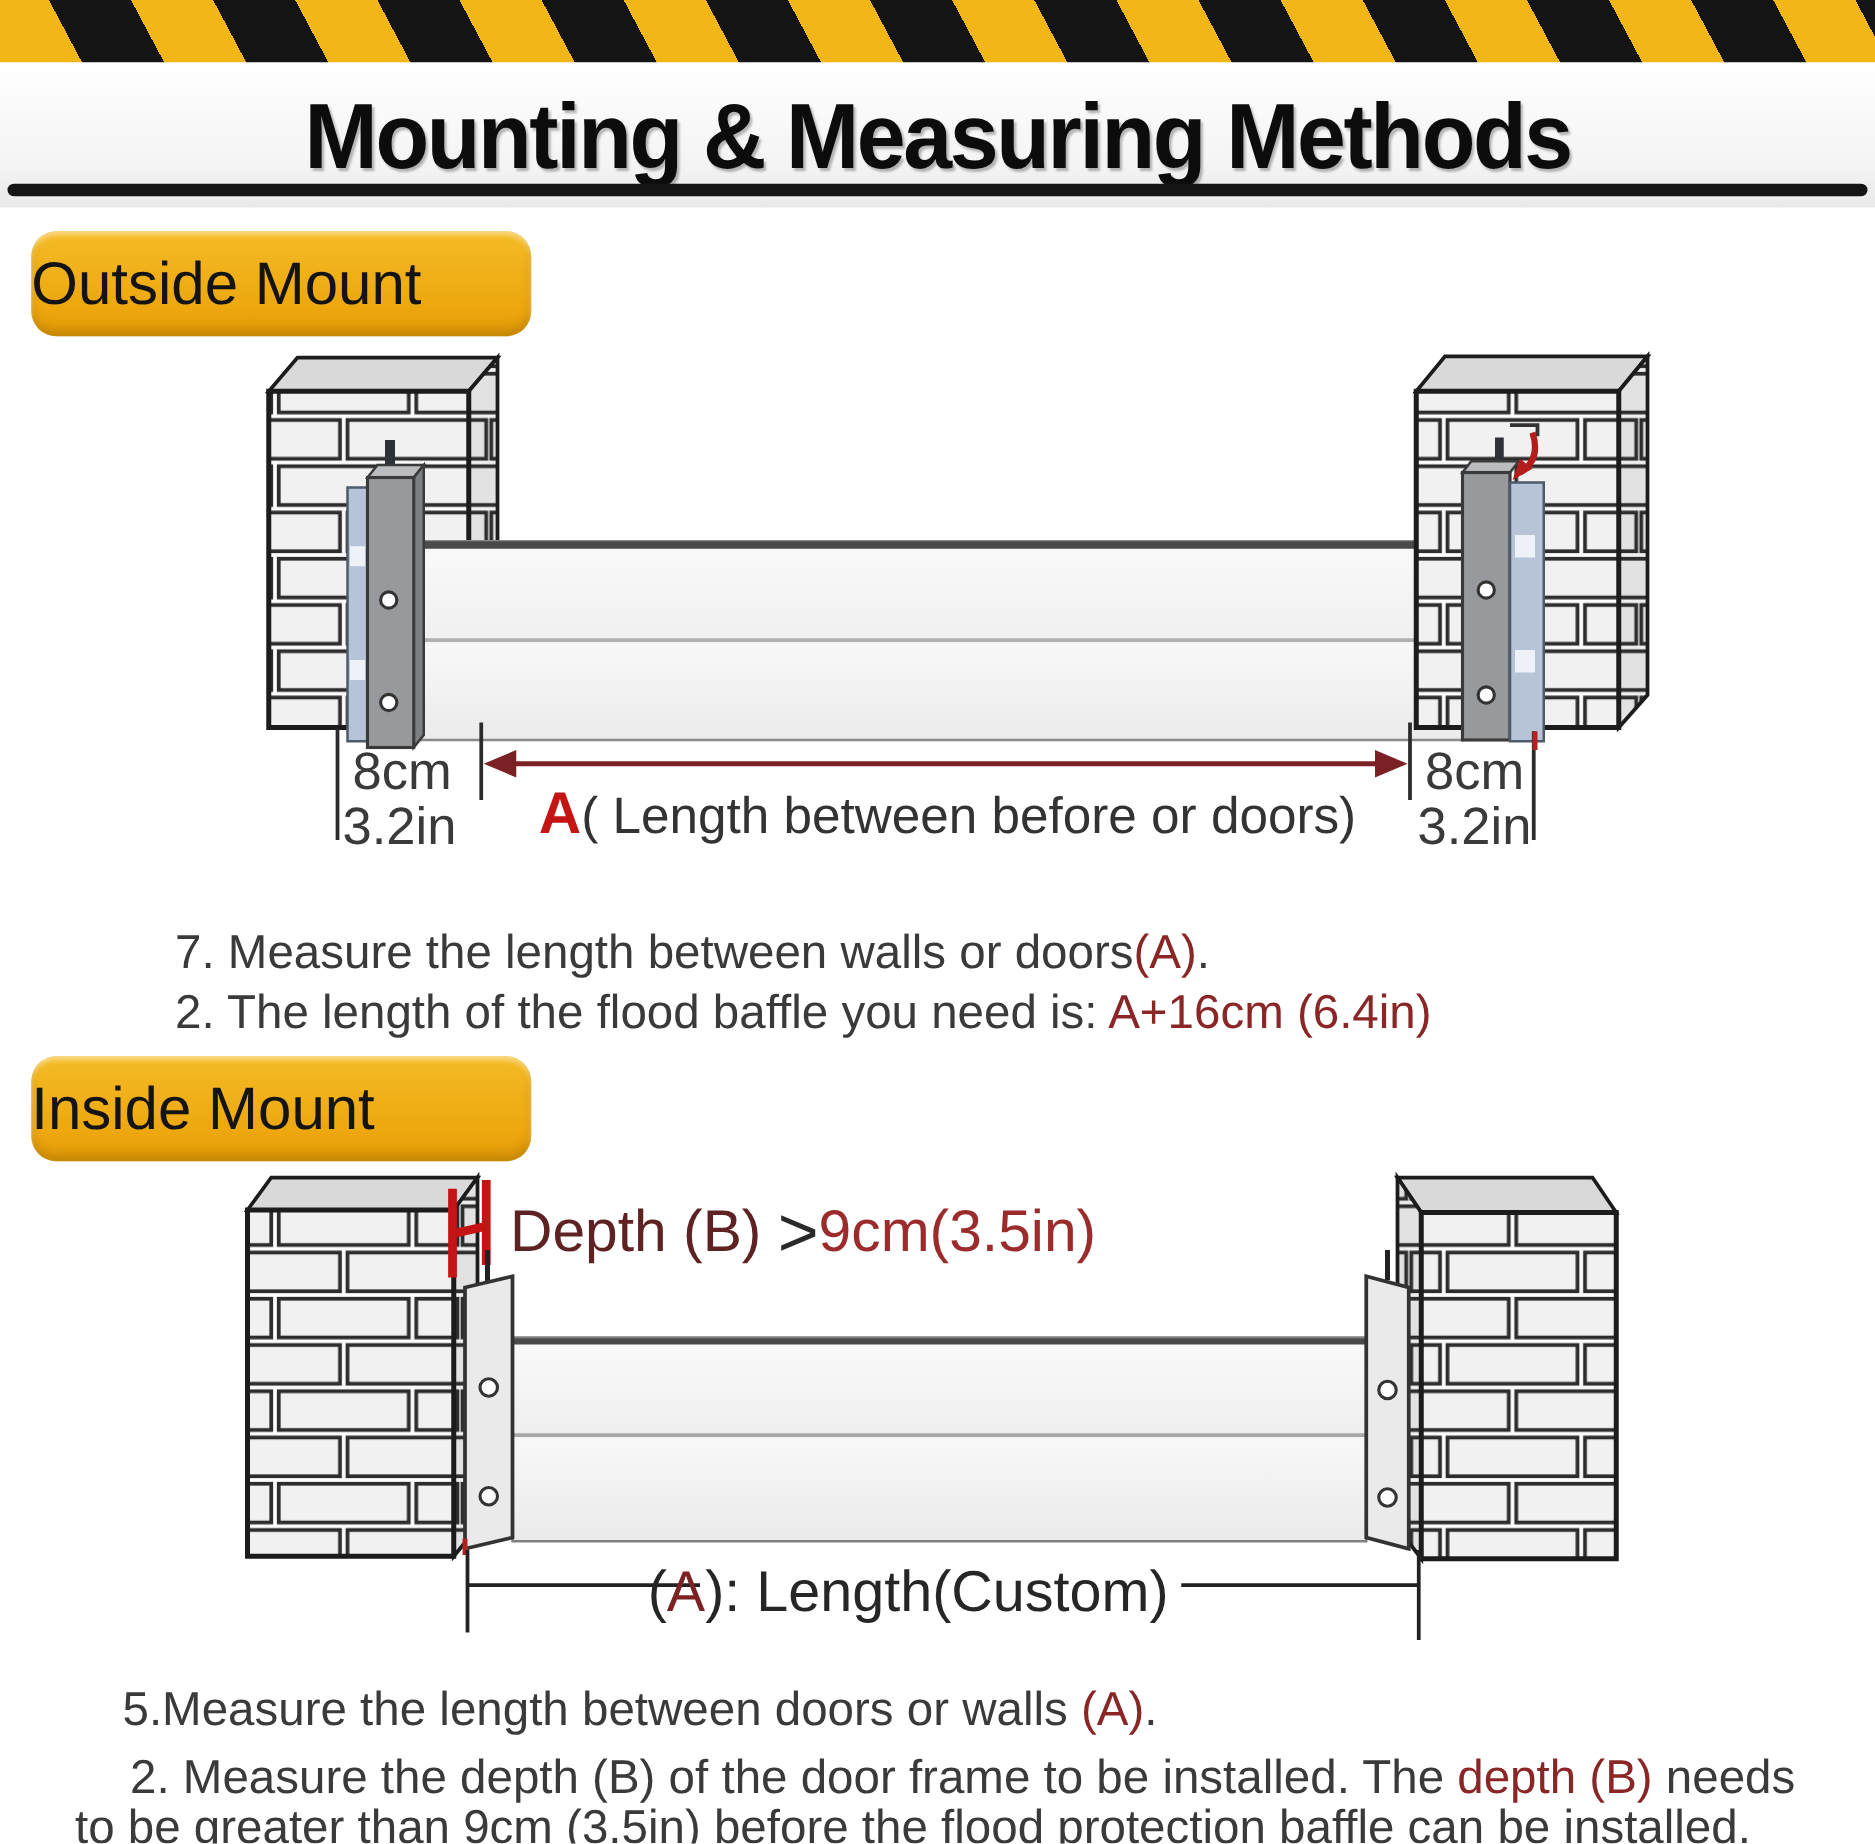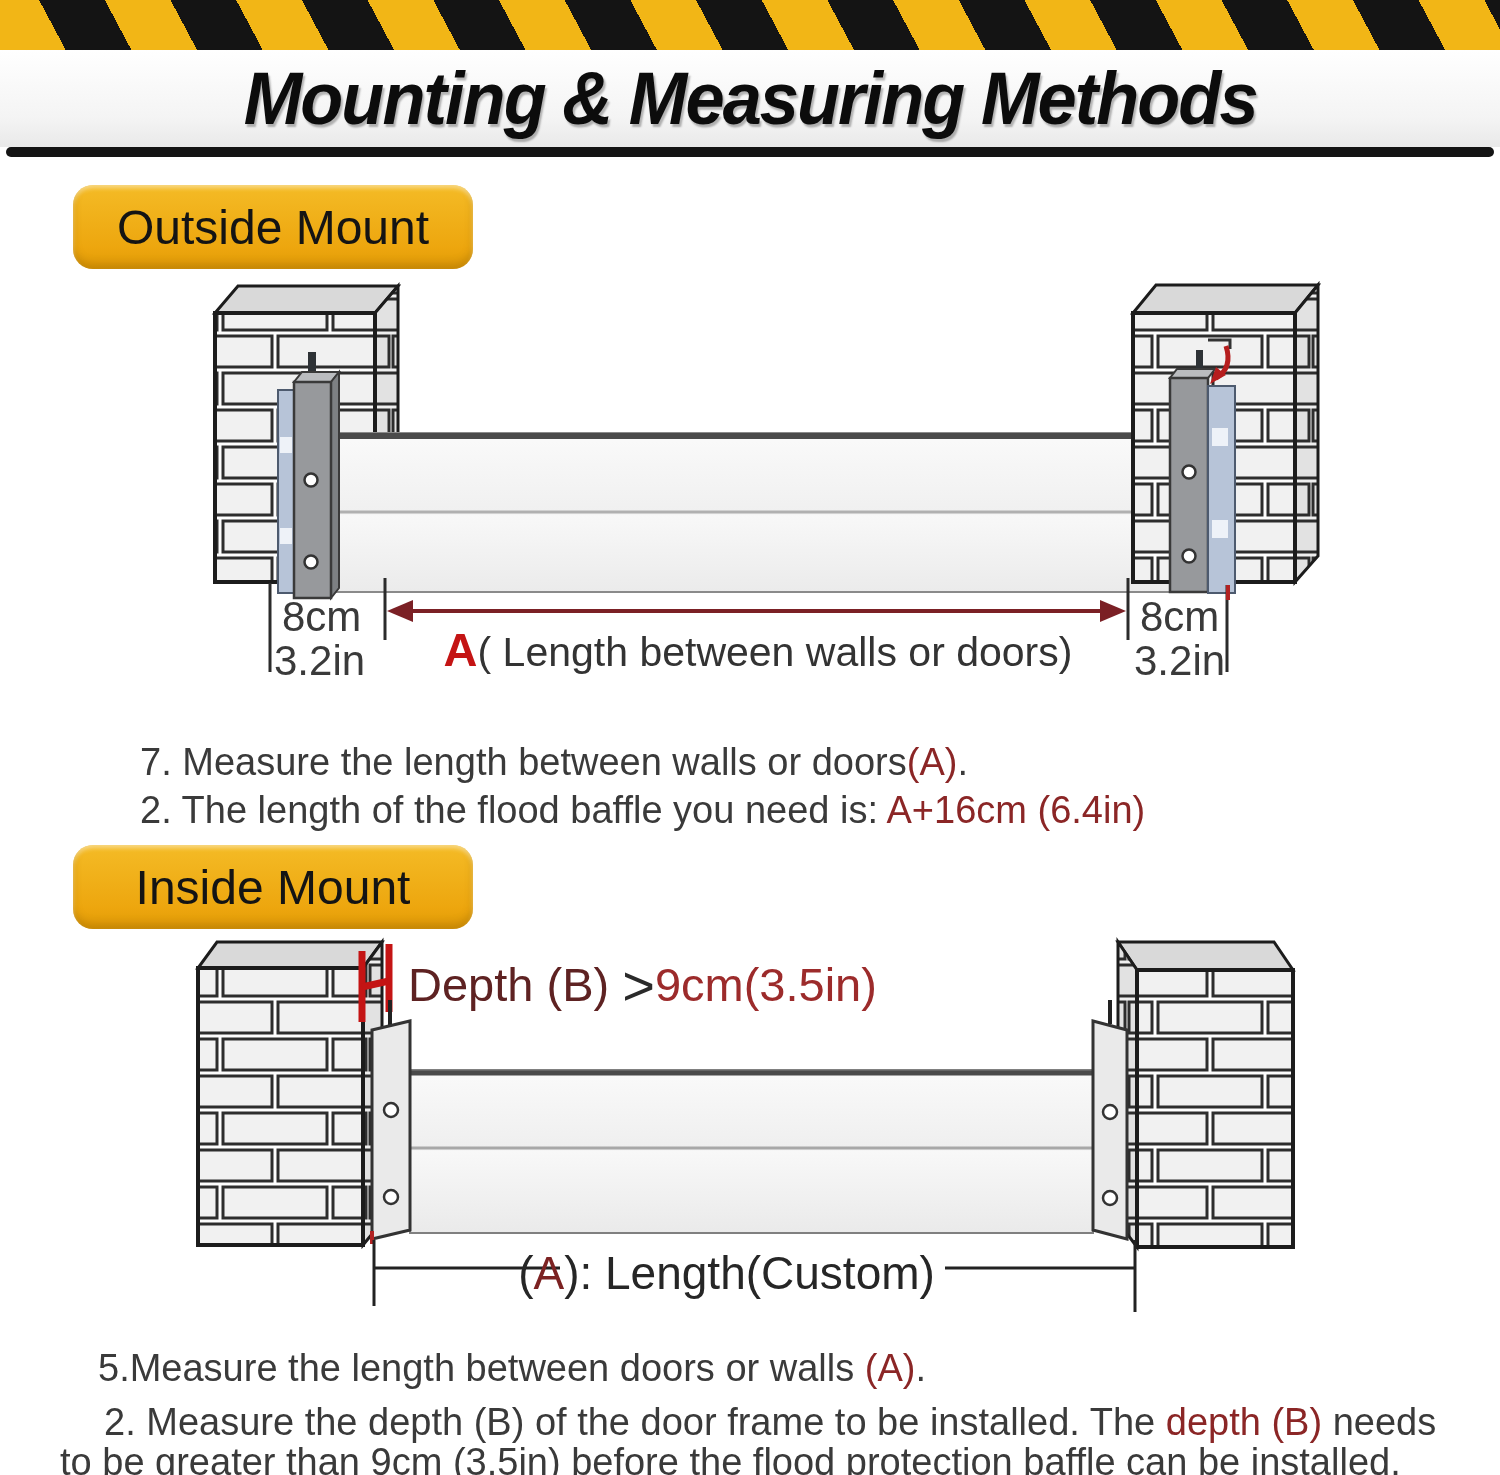--- a/index.html
+++ b/index.html
@@ -1,31 +1,31 @@
 <!DOCTYPE html>
 <html><head>
 <meta charset="utf-8">
 <style>
   html,body{margin:0;padding:0;background:#ffffff;}
   #canvas{position:relative;width:1500px;height:1475px;background:#ffffff;overflow:hidden;
           font-family:"Liberation Sans", sans-serif;color:#333;}
   
   .stripes{position:absolute;top:0;left:0;width:1500px;height:50px;
            background:repeating-linear-gradient(62deg,#f2b616 0 58px,#141414 58px 116px);}
-  .titleband{position:absolute;top:50px;left:0;width:1500px;height:97px;
+  .titleband{position:absolute;top:50px;left:0;width:1500px;height:116px;
              background:linear-gradient(180deg,#ffffff 0%,#f4f4f4 70%,#e9e9e9 100%);
-             display:flex;align-items:center;justify-content:center;font-style:italic;}
+             display:flex;align-items:center;justify-content:center;}
   .titleband h1{margin:0;font-size:74px;font-weight:bold;letter-spacing:-2px;color:#0c0c0c;
                 transform:scaleX(.95);text-shadow:2px 3px 2px rgba(0,0,0,.28);white-space:nowrap;}
   .blackbar{position:absolute;top:147px;left:6px;width:1488px;height:10px;background:#141414;border-radius:5px;}
   
   .badge{position:absolute;left:25px;width:400px;height:84px;border-radius:20px;
          background:linear-gradient(180deg,#f4bb26 0%,#edA60e 75%,#e09a06 100%);
          box-shadow:inset 0 -5px 8px rgba(130,85,0,.30), inset 0 3px 4px rgba(255,235,180,.7);
-         display:flex;align-items:center;justify-content:center;margin-left:48px;}
+         display:flex;align-items:center;}
   .badge span{font-size:48px;color:#141414;white-space:nowrap;}
   #badge-outside{top:185px;}
   #badge-inside{top:845px;}
   
   svg.diag{position:absolute;left:0;}
   
   .lbl{position:absolute;font-size:42px;color:#3a3a3a;white-space:nowrap;line-height:1;}
   .a-line{position:absolute;left:385px;top:622px;width:746px;text-align:center;font-size:41px;color:#333;white-space:nowrap;}
   .a-red{font-size:47px;font-weight:bold;color:#c41414;}
   .step{position:absolute;font-size:38px;color:#3a3a3a;white-space:nowrap;line-height:1.2;}
@@ -133,21 +133,21 @@
       <polygon points="1126,611 1100,600 1100,622" fill="#7b2025"></polygon>
       <line x1="1228" y1="585" x2="1228" y2="600" stroke="#b22222" stroke-width="4"></line>
     </g>
   </svg>
 
   <div class="lbl" style="left:282px;top:596px">8cm</div>
   <div class="lbl" style="left:274px;top:640px">3.2in</div>
   <div class="lbl" style="left:1140px;top:596px">8cm</div>
   <div class="lbl" style="left:1134px;top:640px">3.2in</div>
   <div class="a-line">
-    <span class="a-red">A</span><span>( Length between walls or doors)</span>
+    <span class="a-red">A</span><span>( Length between before or doors)</span>
   </div>
 
   <div class="step" style="left:140px;top:740px">
     <span>7. Measure the length between walls or doors</span><span class="red">(A)</span><span>.</span>
   </div>
   <div class="step" style="left:140px;top:788px">
     <span>2. The length of the flood baffle you need is: </span><span class="red">A+16cm (6.4in)</span>
   </div>
 
   <div class="badge" id="badge-inside">

